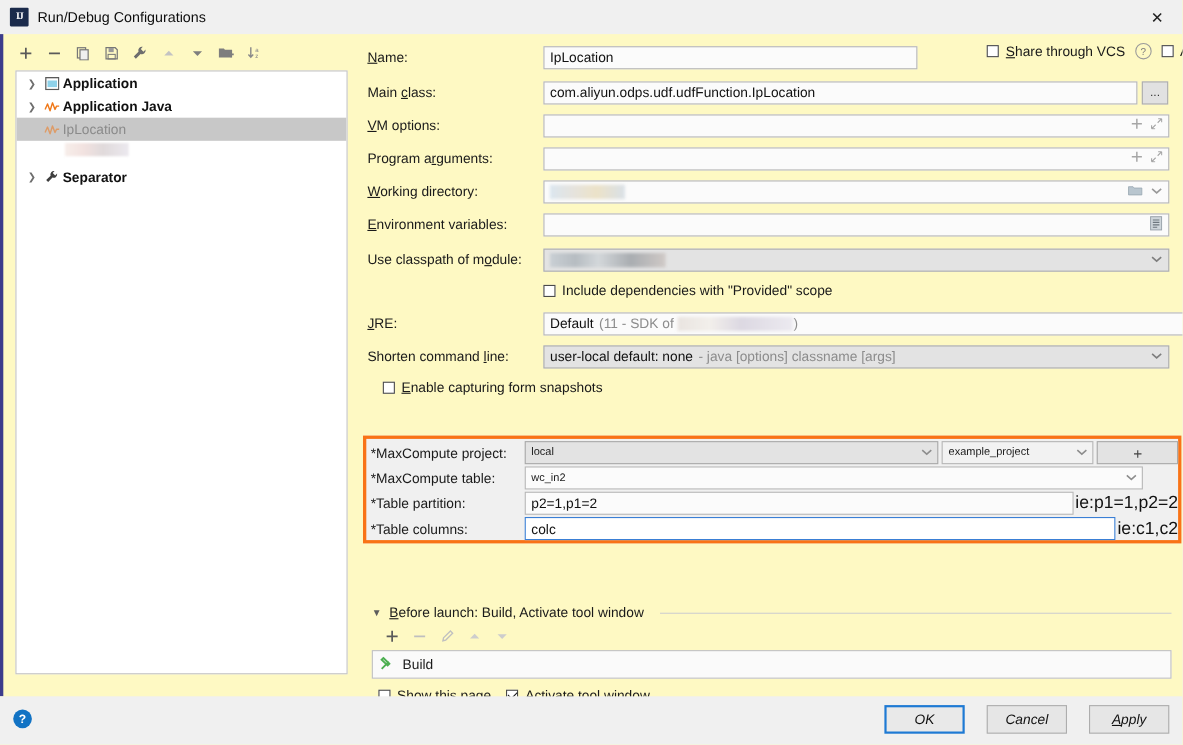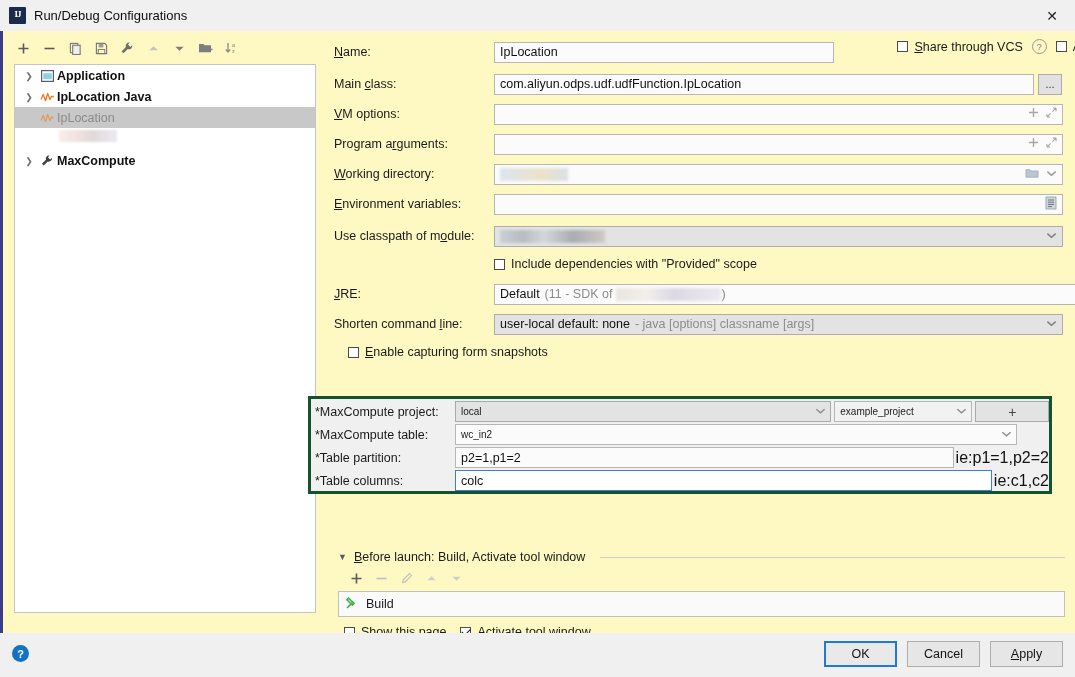--- a/index.html
+++ b/index.html
@@ -61,22 +61,22 @@
      transform:rotate(-45deg) translate(1px,-1px);}
   .cbrow{display:flex;align-items:center;gap:6px;font-size:12.5px;white-space:nowrap;}
   .blur-inline{filter:blur(1.6px);display:inline-block;height:13px;vertical-align:middle;}
 
   
   .topchecks{position:absolute;right:8px;top:8px;display:flex;align-items:center;gap:9px;}
   .qmark{width:13px;height:13px;border-radius:50%;border:1px solid #9a9a9a;color:#7d7d7d;font-size:9px;
          display:flex;align-items:center;justify-content:center;font-family:"Liberation Sans",sans-serif;}
 
   
-  .mcbox{position:absolute;left:308px;top:365px;width:744px;height:98px;box-sizing:border-box;
-         border:3px solid #14532d;background:#f0f0f0;}
+  .mcbox{position:absolute;left:330px;top:365px;width:744px;height:98px;box-sizing:border-box;
+         border:3px solid #f97316;background:#f0f0f0;}
   .mcrow{display:flex;align-items:center;height:21px;margin:2px 0 0 0;padding-left:4px;}
   .mclbl{width:140px;flex:0 0 140px;font-size:12.5px;white-space:nowrap;}
   .combo{height:21px;box-sizing:border-box;border:1px solid #b6b6b6;background:#fbfbfb;display:flex;align-items:center;
          padding:0 4px 0 5px;font-size:10px;white-space:nowrap;overflow:hidden;}
   .combo.grey{background:#e3e3e3;border-color:#a9a9a9;}
   .chev{margin-left:auto;color:#8d8d8d;font-size:9px;padding-left:6px;}
   .hint{font-size:16px;color:#111;padding-left:2px;white-space:nowrap;}
   .fld.focus{border:1.5px solid #3a7fd5;background:#fff;}
 
   
@@ -94,21 +94,21 @@
   .bltools{display:flex;align-items:center;margin:4px 0 3px 6px;}
   .bltools .tbtn{width:25px;height:20px;}
   .bllist{border:1px solid #c0c0c0;background:#fafafa;height:24px;display:flex;align-items:center;
           padding-left:6px;gap:7px;font-size:12.5px;}
   .blchecks{display:flex;align-items:center;gap:14px;margin-top:8px;margin-left:6px;}
 
   
   .footer{height:44px;flex:0 0 auto;position:relative;background:#f0f0f0;}
   .help{position:absolute;left:12px;top:12px;width:17px;height:17px;border-radius:50%;background:#1273c4;color:#fff;
         font-size:11px;display:flex;align-items:center;justify-content:center;font-weight:bold;}
-  .fbtns{position:absolute;right:12px;top:8px;display:flex;gap:10px;}
+  .fbtns{position:absolute;right:12px;top:8px;display:flex;gap:20px;font-style:italic;}
   .fbtn{width:73px;height:26px;box-sizing:border-box;border:1px solid #adadad;background:#e6e6e6;
         display:flex;align-items:center;justify-content:center;font-size:12.5px;color:#111;}
   .fbtn.primary{border:2px solid #1e7ad4;background:#e9e9e9;}
 </style>
 </head>
 <body>
 
 <div class="win">
 
   <div class="titlebar">
@@ -192,21 +192,21 @@
           <div class="tlabel">Application</div>
         </div>
 
         <div class="trow">
           <div class="tarrow">❯</div>
           <div class="ticon">
             <svg width="15" height="12" viewBox="0 0 15 12">
                 <path d="M1 8.5l2.2-5 2.3 6.2 2.2-7.2L10 8.5l1.4-3h2.4" fill="none" stroke="#f07818" stroke-width="1.3" stroke-linejoin="round"></path>
               </svg>
           </div>
-          <div class="tlabel">IpLocation Java</div>
+          <div class="tlabel">Application Java</div>
         </div>
 
         <div class="trow sel">
           <div class="tarrow"></div>
           <div class="ticon" style="opacity:.55">
             <svg width="15" height="12" viewBox="0 0 15 12">
                 <path d="M1 8.5l2.2-5 2.3 6.2 2.2-7.2L10 8.5l1.4-3h2.4" fill="none" stroke="#f07818" stroke-width="1.3" stroke-linejoin="round"></path>
               </svg>
           </div>
           <div class="tlabel child">IpLocation</div>
@@ -215,21 +215,21 @@
         <div class="blurbar"></div>
         <div style="height:8px"></div>
 
         <div class="trow">
           <div class="tarrow">❯</div>
           <div class="ticon">
             <svg width="14" height="13" viewBox="0 0 14 14">
                 <path d="M9.8 1.6a3.4 3.4 0 0 0-3.9 4.5L1.6 10.4l1.9 1.9 4.3-4.3a3.4 3.4 0 0 0 4.5-3.9L10.4 6 8 3.6z" fill="#3f3f3f"></path>
               </svg>
           </div>
-          <div class="tlabel">MaxCompute</div>
+          <div class="tlabel">Separator</div>
         </div>
       </div>
     </div>
 
     <div class="rightpane">
 
       <div class="row" style="margin-top:6px;">
         <div class="lbl"><u>N</u>ame:</div>
         <div class="fld" style="width:340px">IpLocation</div>
       </div>

